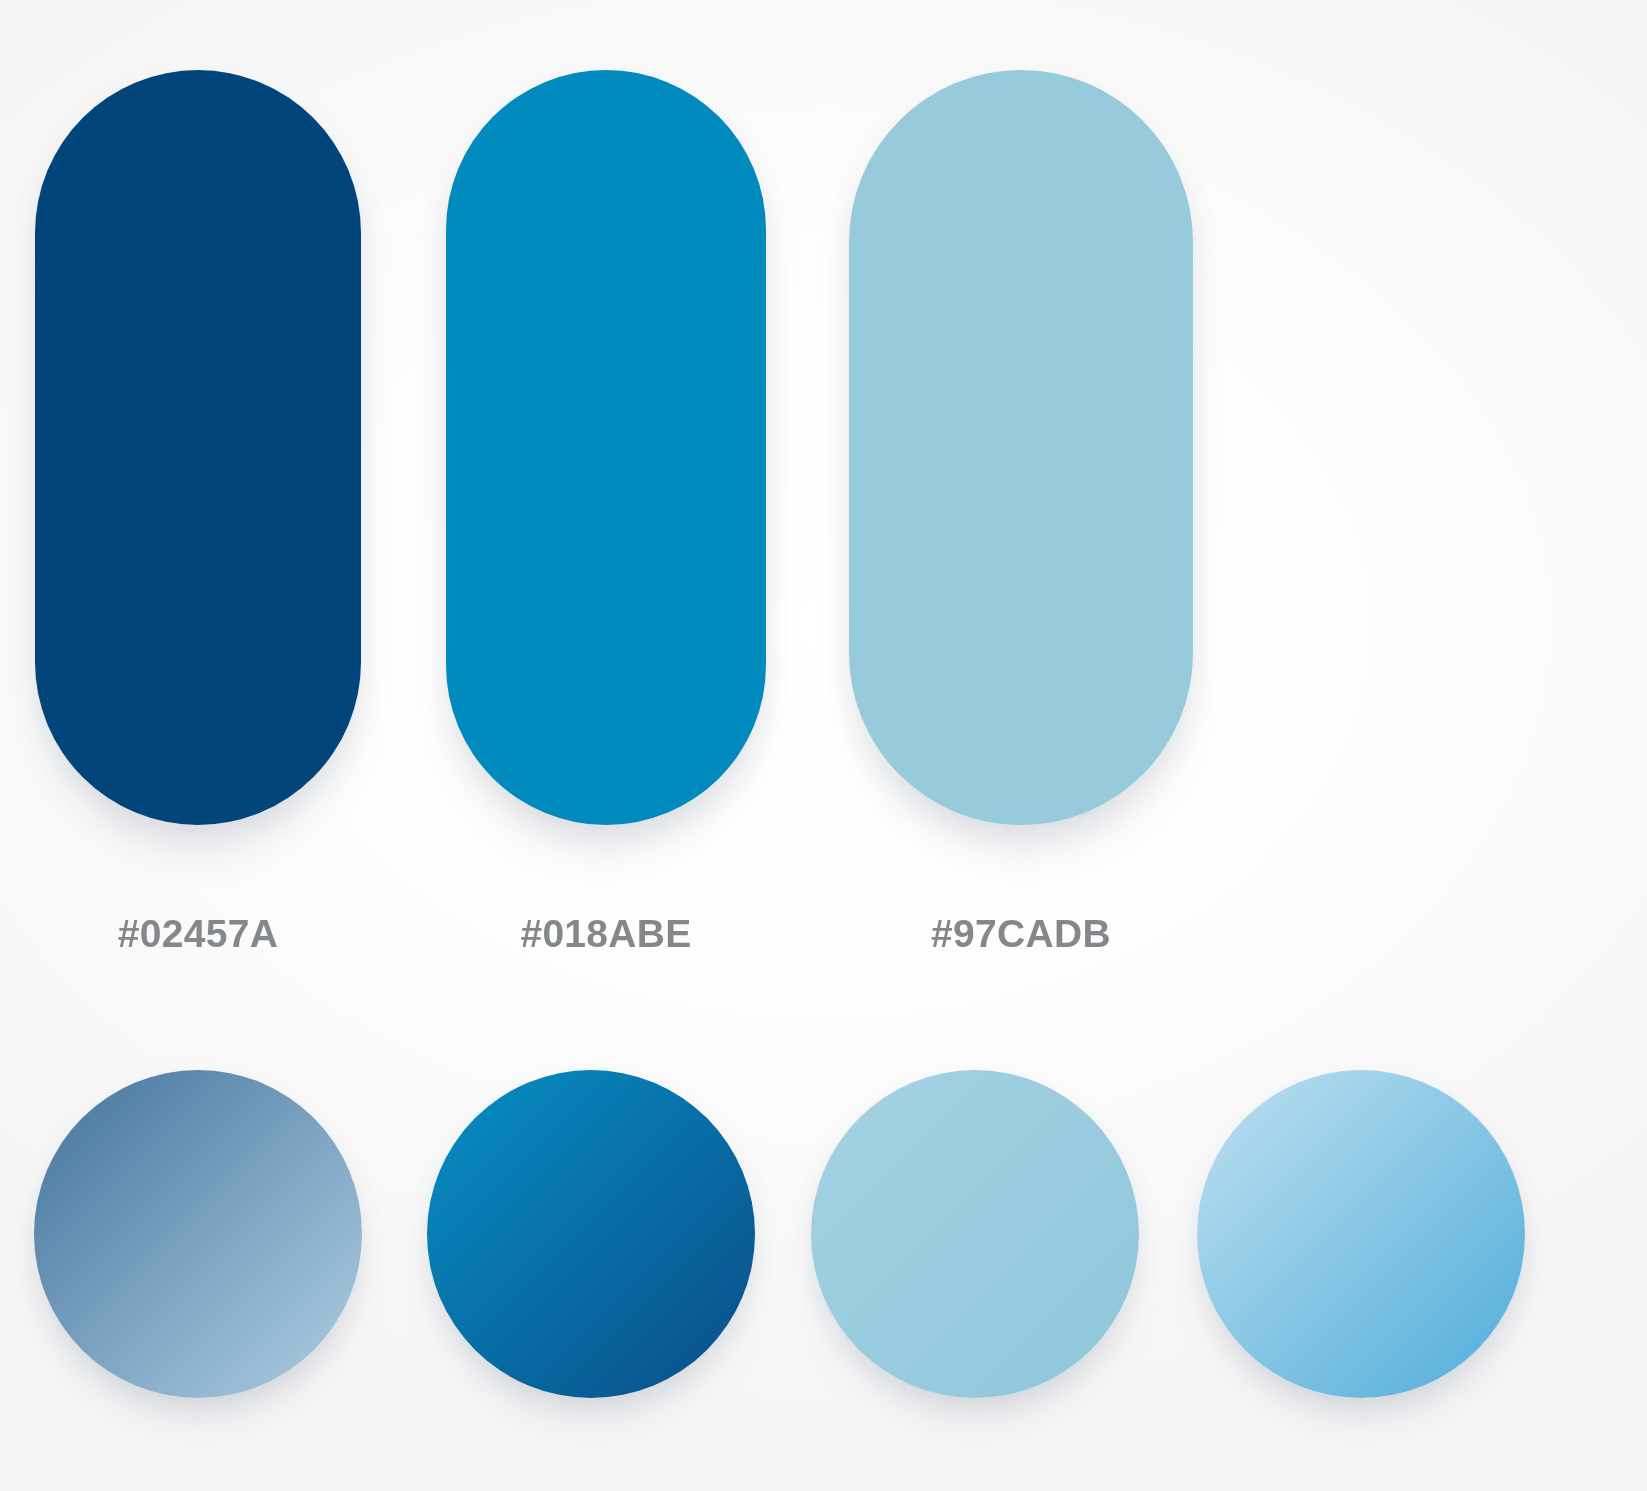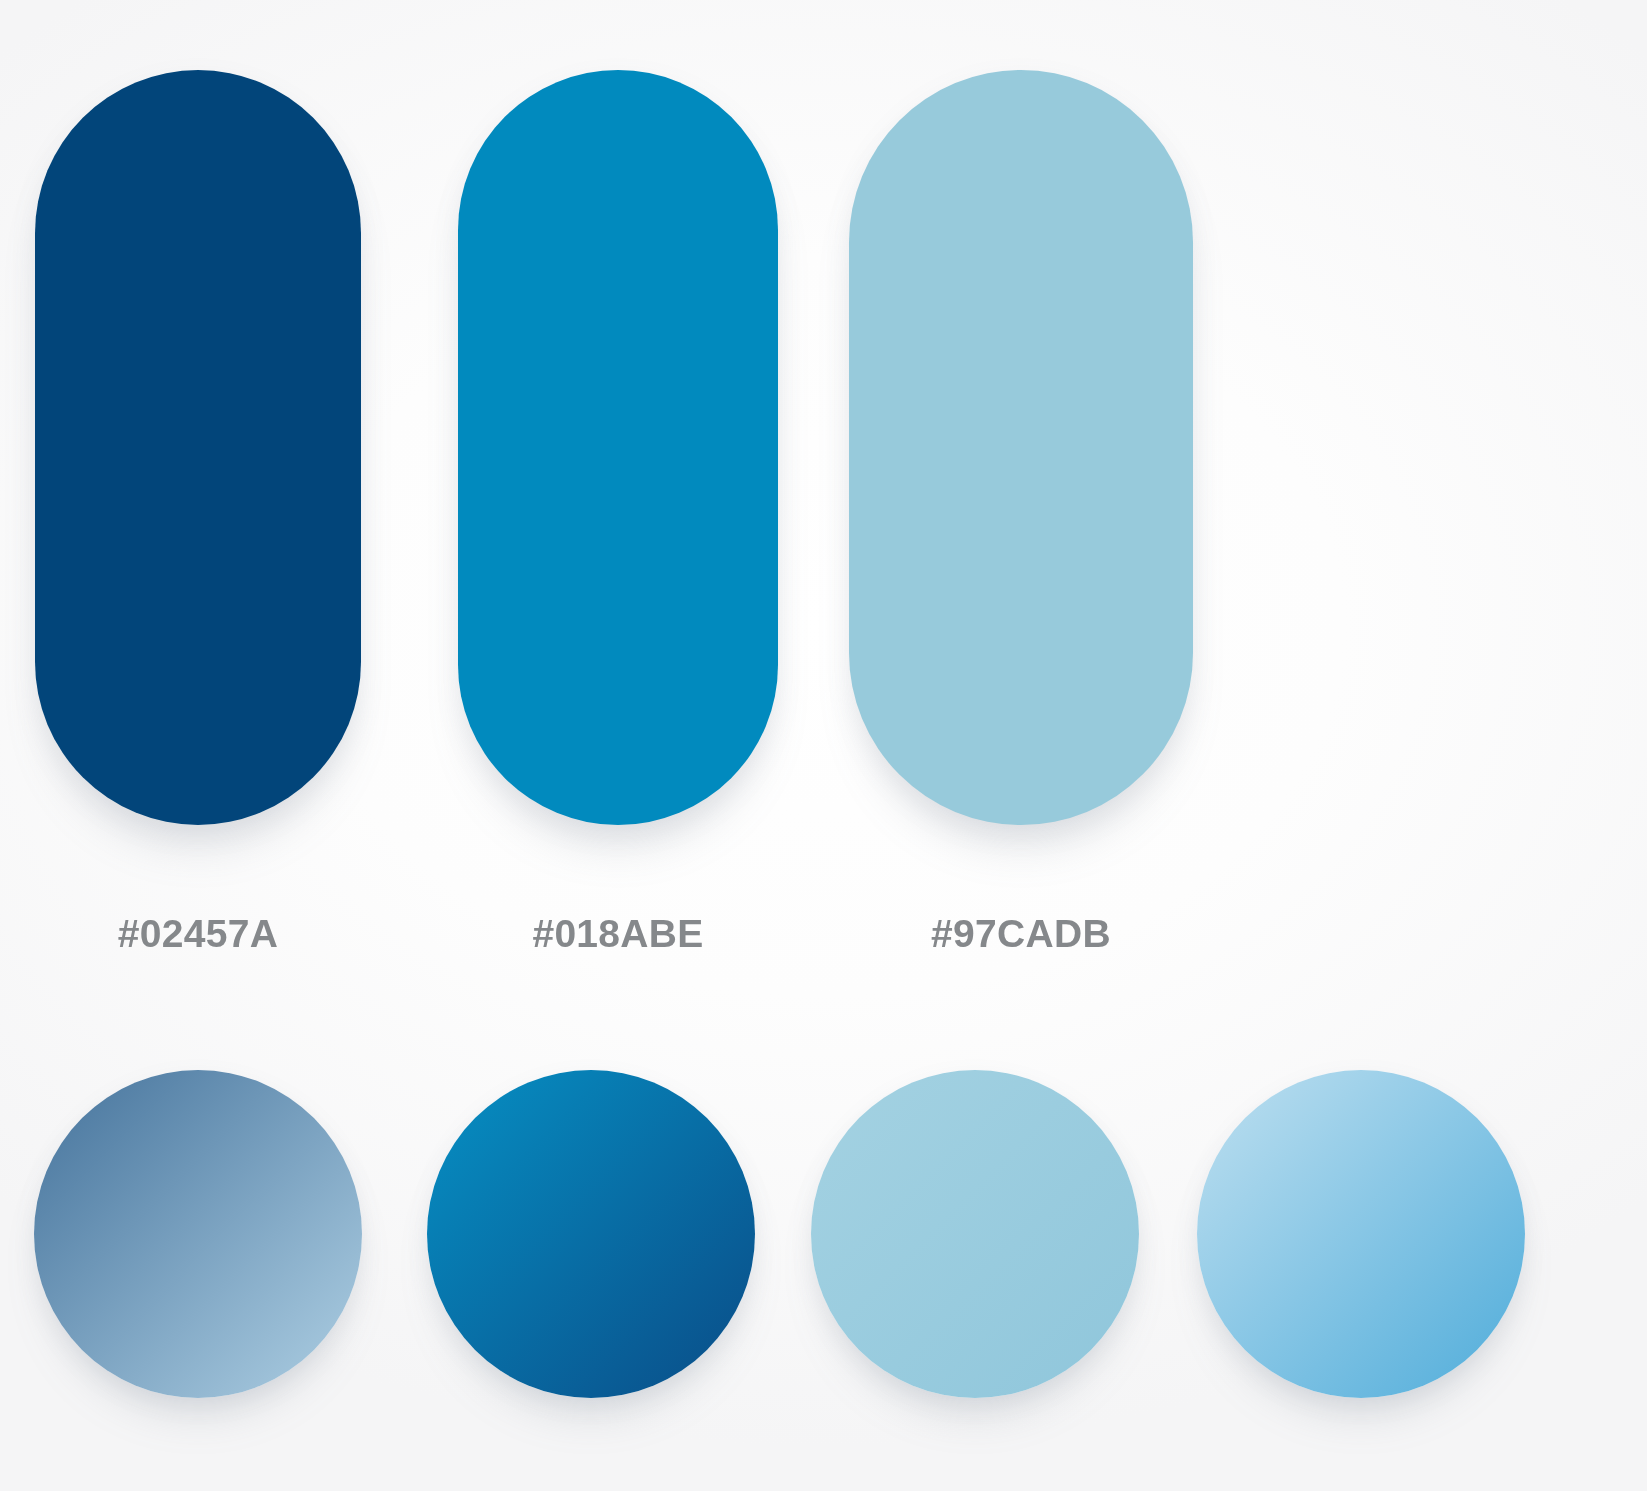--- a/index.html
+++ b/index.html
@@ -100,21 +100,21 @@
 
 <div id="palette-page">
 
   <div id="pill-row">
 
     <div class="swatch-cell" style="left: 35px; width: 326px;">
       <div class="pill" style="background: rgb(2, 69, 122);"></div>
       <div class="pill-label" style="color: rgb(133, 136, 139);">#02457A</div>
     </div>
 
-    <div class="swatch-cell" style="left: 458px; width: 320px;">
+    <div class="swatch-cell" style="left: 446px; width: 320px;">
       <div class="pill" style="background: rgb(1, 138, 190);"></div>
       <div class="pill-label" style="color: rgb(133, 136, 139);">#018ABE</div>
     </div>
 
     <div class="swatch-cell" style="left: 849px; width: 344px;">
       <div class="pill" style="background: rgb(151, 202, 219);"></div>
       <div class="pill-label" style="color: rgb(133, 136, 139); text-align: center;">#97CADB</div>
     </div>
 
 

